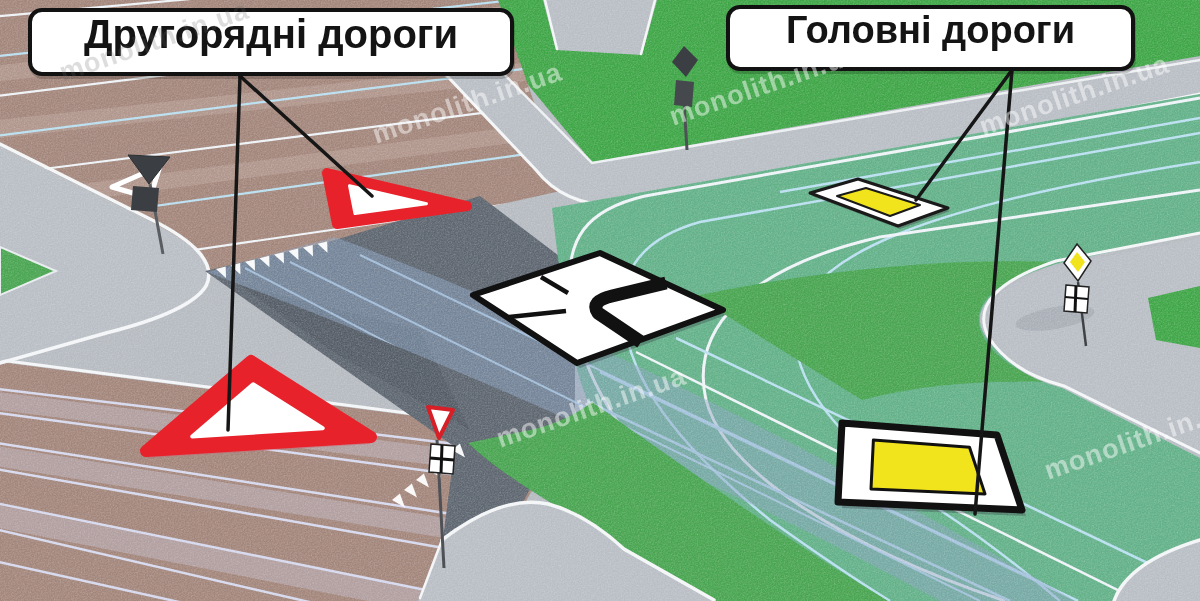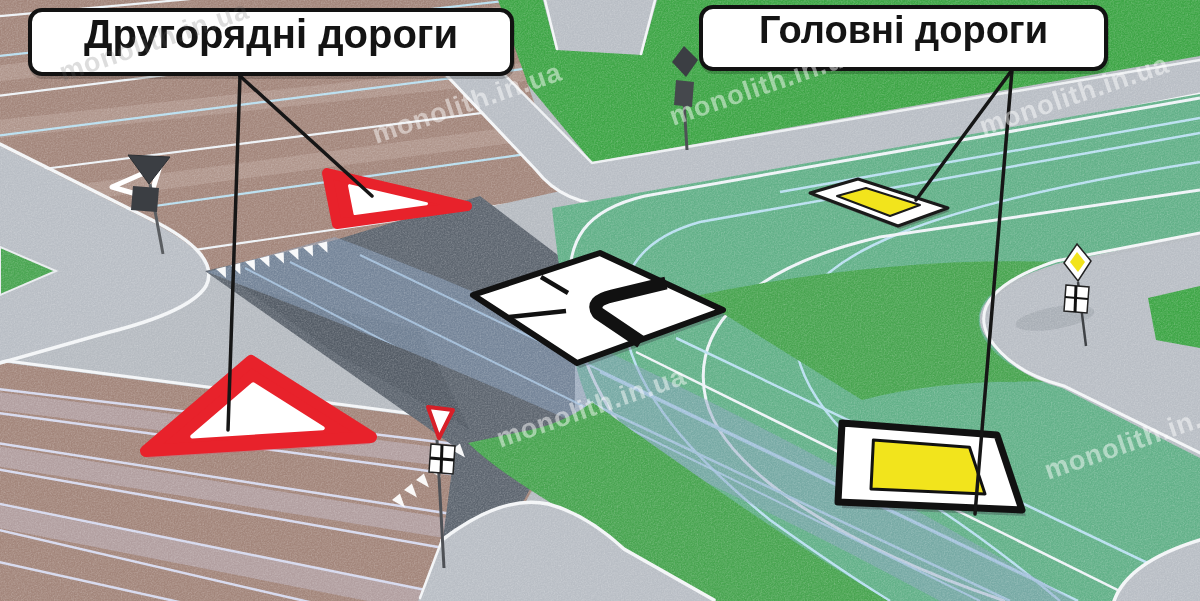--- a/index.html
+++ b/index.html
@@ -21,21 +21,21 @@
   .s-blue{stroke:var(--c-lane_blue);fill:none;}
   .s-white{stroke:var(--c-lane_white);fill:none;}
   .s-band{stroke:#b49b91;fill:none;opacity:.75;}
   .s-band2{stroke:#b5a5aa;fill:none;opacity:.8;}
   .s-lane2{stroke:#d6d9ee;fill:none;}
   .ptr{stroke:#161616;stroke-width:3.5;stroke-linecap:round;}
   .label{position:absolute;background:#fff;border:4px solid var(--c-sign_outline);
          border-radius:14px;display:flex;align-items:flex-start;justify-content:center;
          font-weight:700;color:#141414;box-shadow:1px 3px 0 rgba(0,0,0,.18);}
   .label-secondary{left:28px;top:8px;width:478px;height:60px;font-size:40px;}
-  .label-main{left:699px;top:5px;width:401px;height:58px;font-size:38px;}
+  .label-main{left:726px;top:5px;width:401px;height:58px;font-size:38px;}
   .wm{position:absolute;transform:rotate(-19deg);font-size:27px;font-weight:700;
       color:rgba(255,255,255,.48);letter-spacing:1px;pointer-events:none;white-space:nowrap;}
   .wm-dark{color:rgba(100,100,100,.22);}
 </style>
 </head>
 <body>
 
 <div class="stage">
 <svg width="1200" height="601" viewBox="0 0 1200 601">
   <defs>

